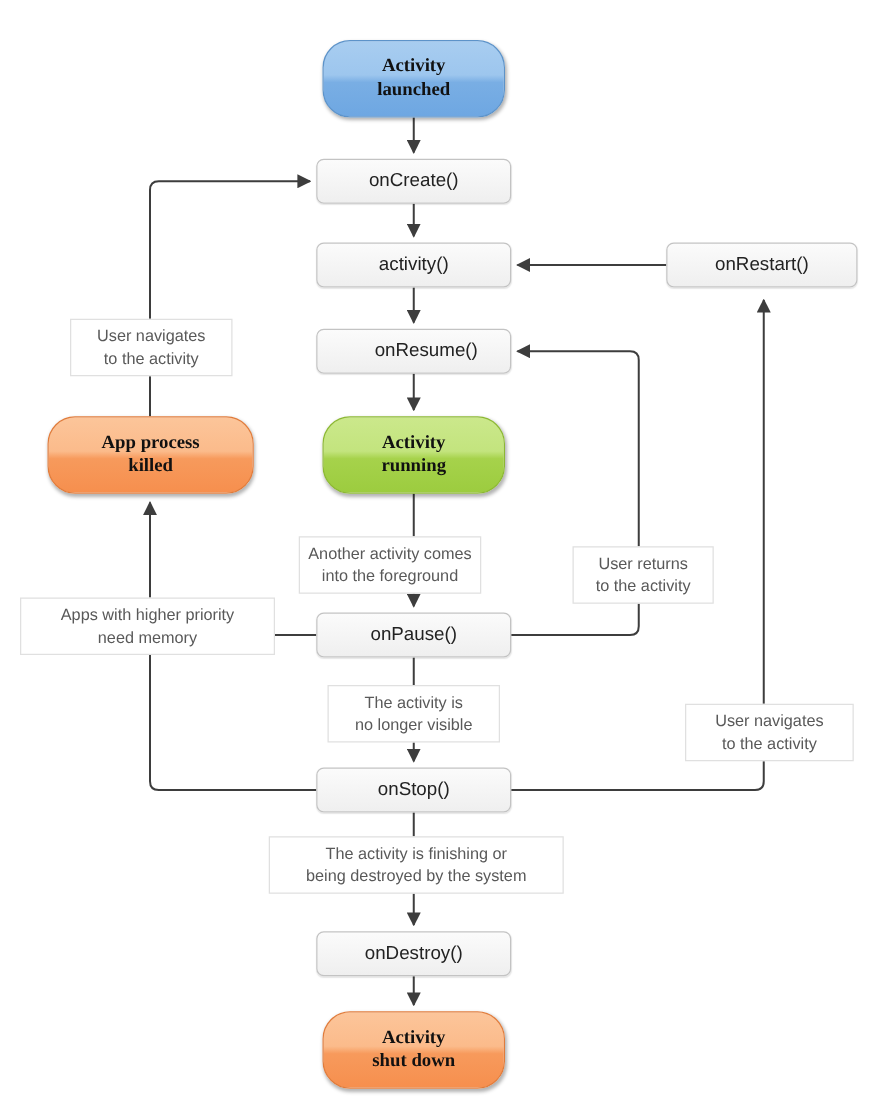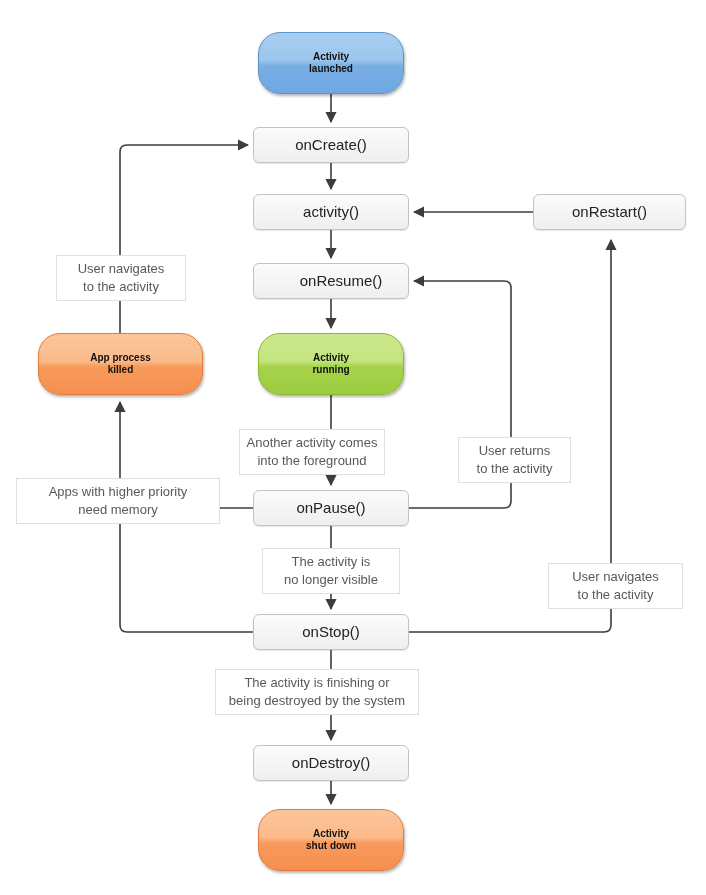--- a/index.html
+++ b/index.html
@@ -35,25 +35,26 @@
     background: linear-gradient(to bottom, #fbfbfb 0%, #efefef 100%);
     border: 1px solid #c3c3c3;
     border-radius: 6px;
     color: #222222;
     font-size: 15px;
     box-shadow: 0 1px 1px rgba(0,0,0,0.10);
   }
   
   .capsule {
     border-radius: 22px;
-    font-size: 10px;
+    font-size: 15px;
     font-weight: bold;
     color: #111111;
     box-shadow: 1px 2px 3px rgba(0,0,0,0.30);
     white-space: pre-line;
+    font-family: Liberation Serif, serif;
   }
   .capsule.blue {
     background: linear-gradient(to bottom, #a8cdf0 0%, #9dc6ee 45%, #79aee4 55%, #6ea7e2 100%);
     border: 1px solid #5d93c9;
   }
   .capsule.green {
     background: linear-gradient(to bottom, #cbe88b 0%, #c3e47e 45%, #a6d24b 55%, #9ccc3f 100%);
     border: 1px solid #8cb833;
   }
   .capsule.orange {
@@ -140,21 +141,21 @@
 
   <div class="edge-label" style="left:16px; top:478px; width:204px; height:46px;">Apps with higher priority
 need memory</div>
 
   <div class="edge-label" style="left:262px; top:548px; width:138px; height:46px;">The activity is
 no longer visible</div>
 
   <div class="edge-label" style="left:548px; top:563px; width:135px; height:46px;">User navigates
 to the activity</div>
 
-  <div class="edge-label" style="left:215px; top:669px; width:204px; height:46px;">The activity is finishing or
+  <div class="edge-label" style="left:215px; top:669px; width:236px; height:46px;">The activity is finishing or
 being destroyed by the system</div>
 
   <div class="node capsule blue" style="left:258px; top:32px; width:146px; height:62px; z-index:6;">Activity
 launched</div>
 
   <div class="node callback" style="left:253px; top:127px; width:156px; height:36px; z-index:6;">onCreate()</div>
 
   <div class="node callback" style="left:253px; top:194px; width:156px; height:36px; z-index:6;">activity()</div>
 
   <div class="node callback" style="left:253px; top:263px; width:156px; height:36px; z-index:6;padding-left:20px;">onResume()</div>

